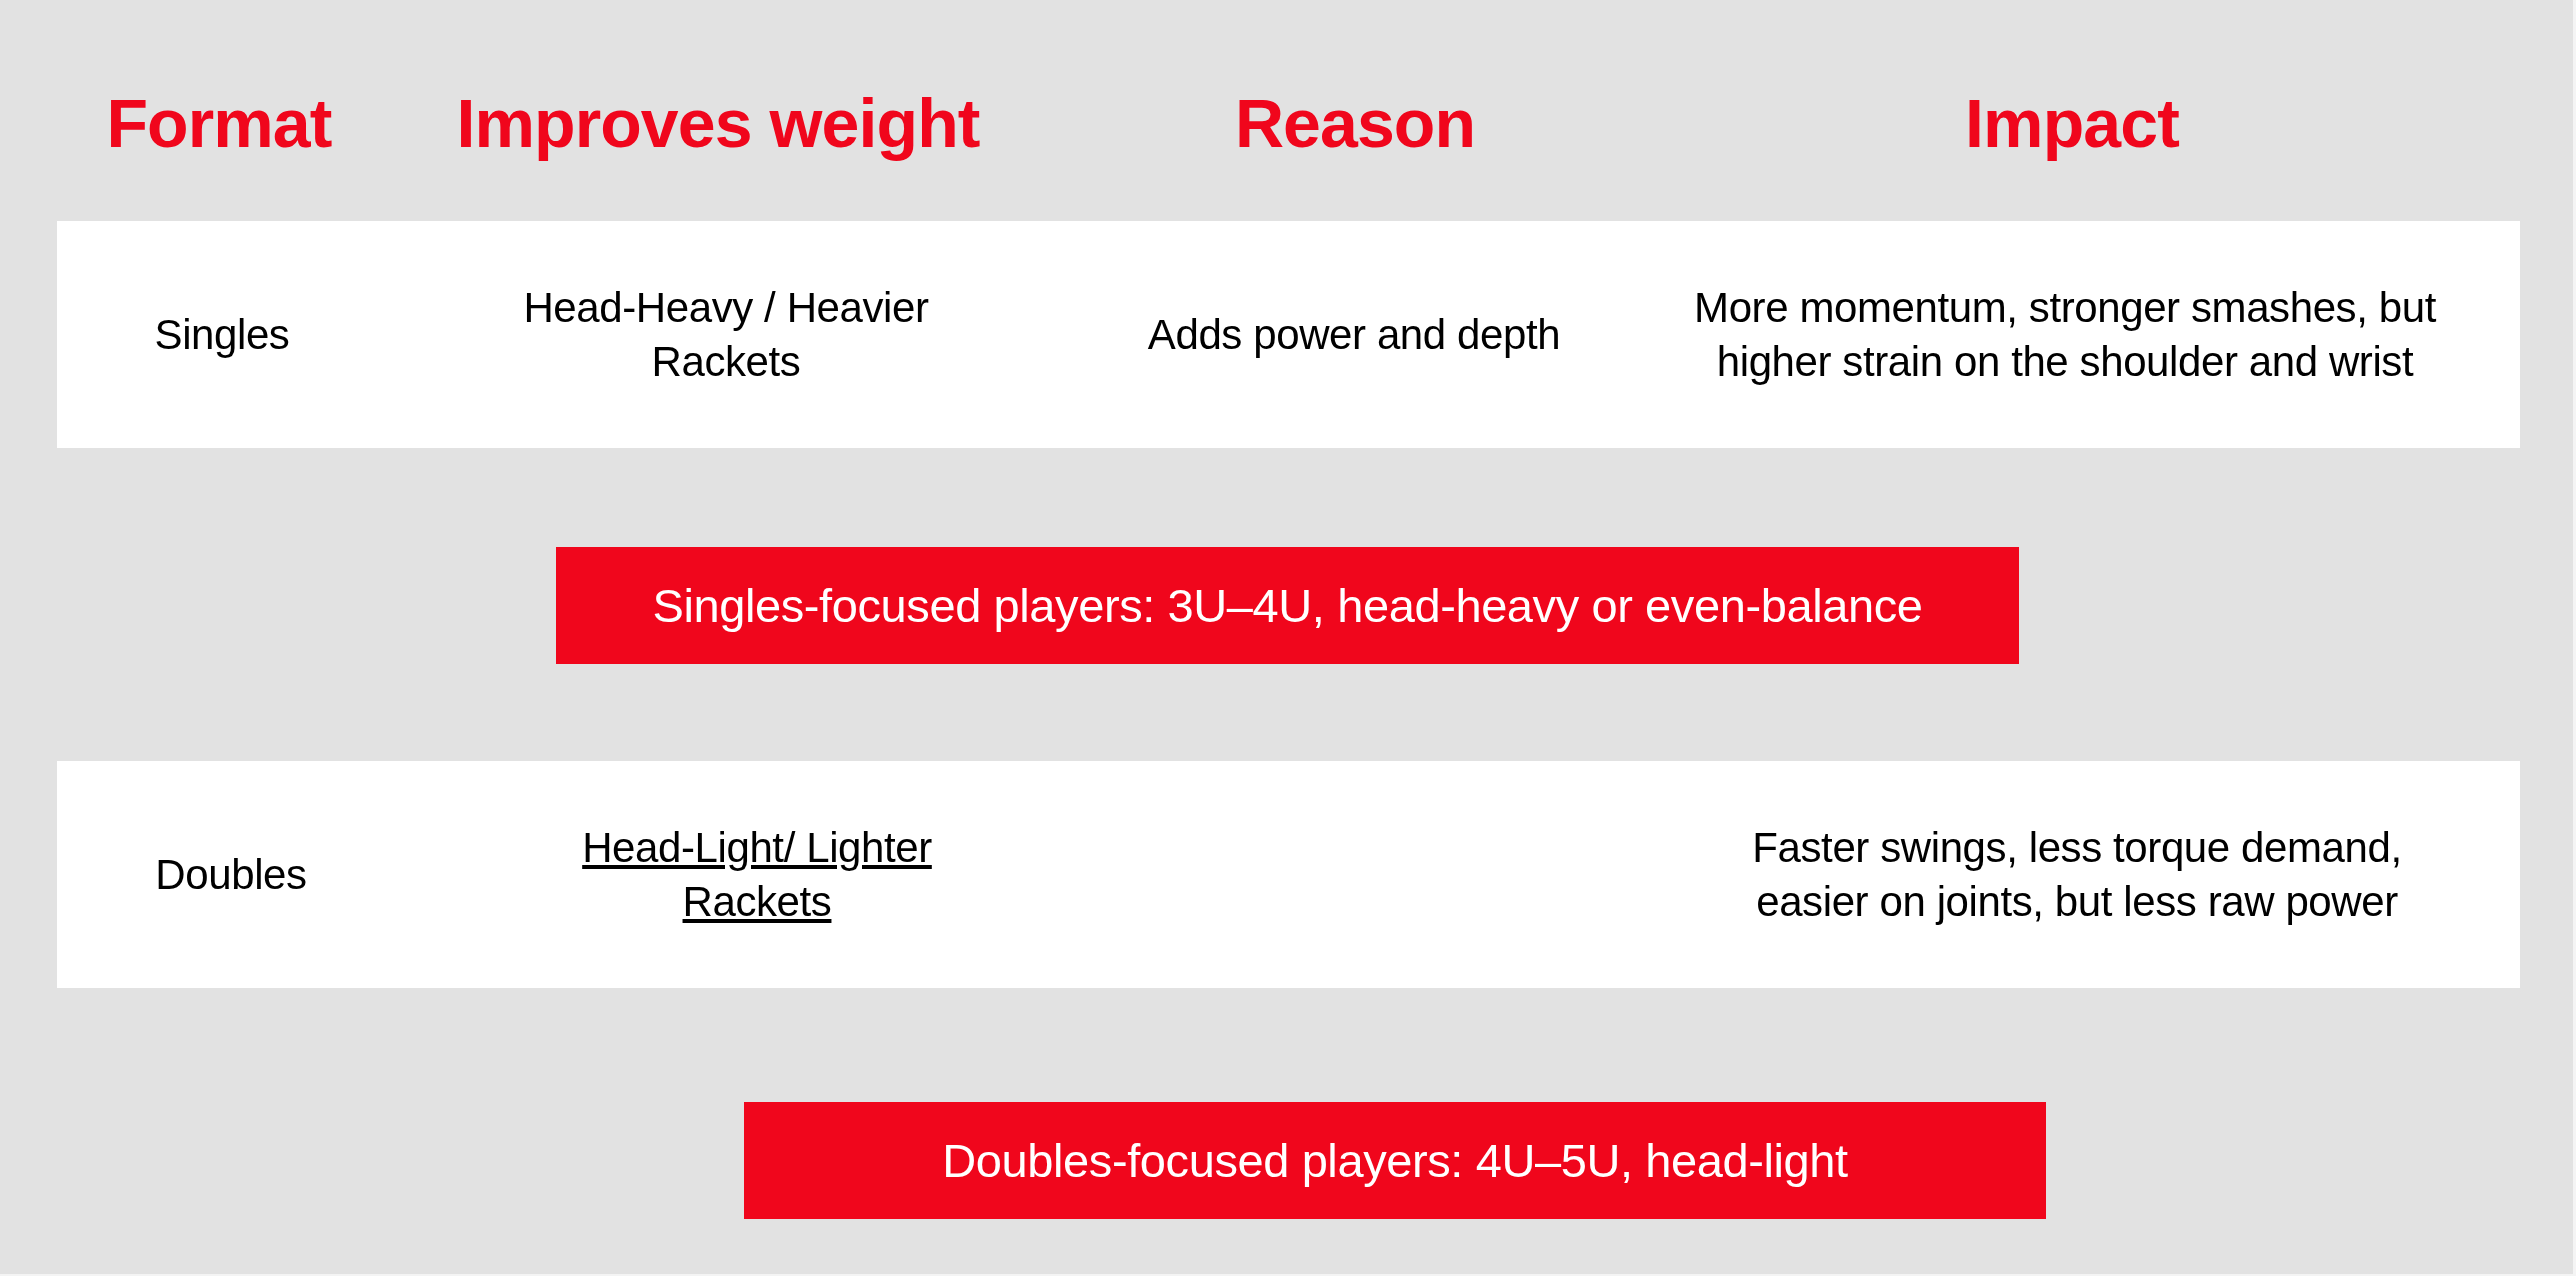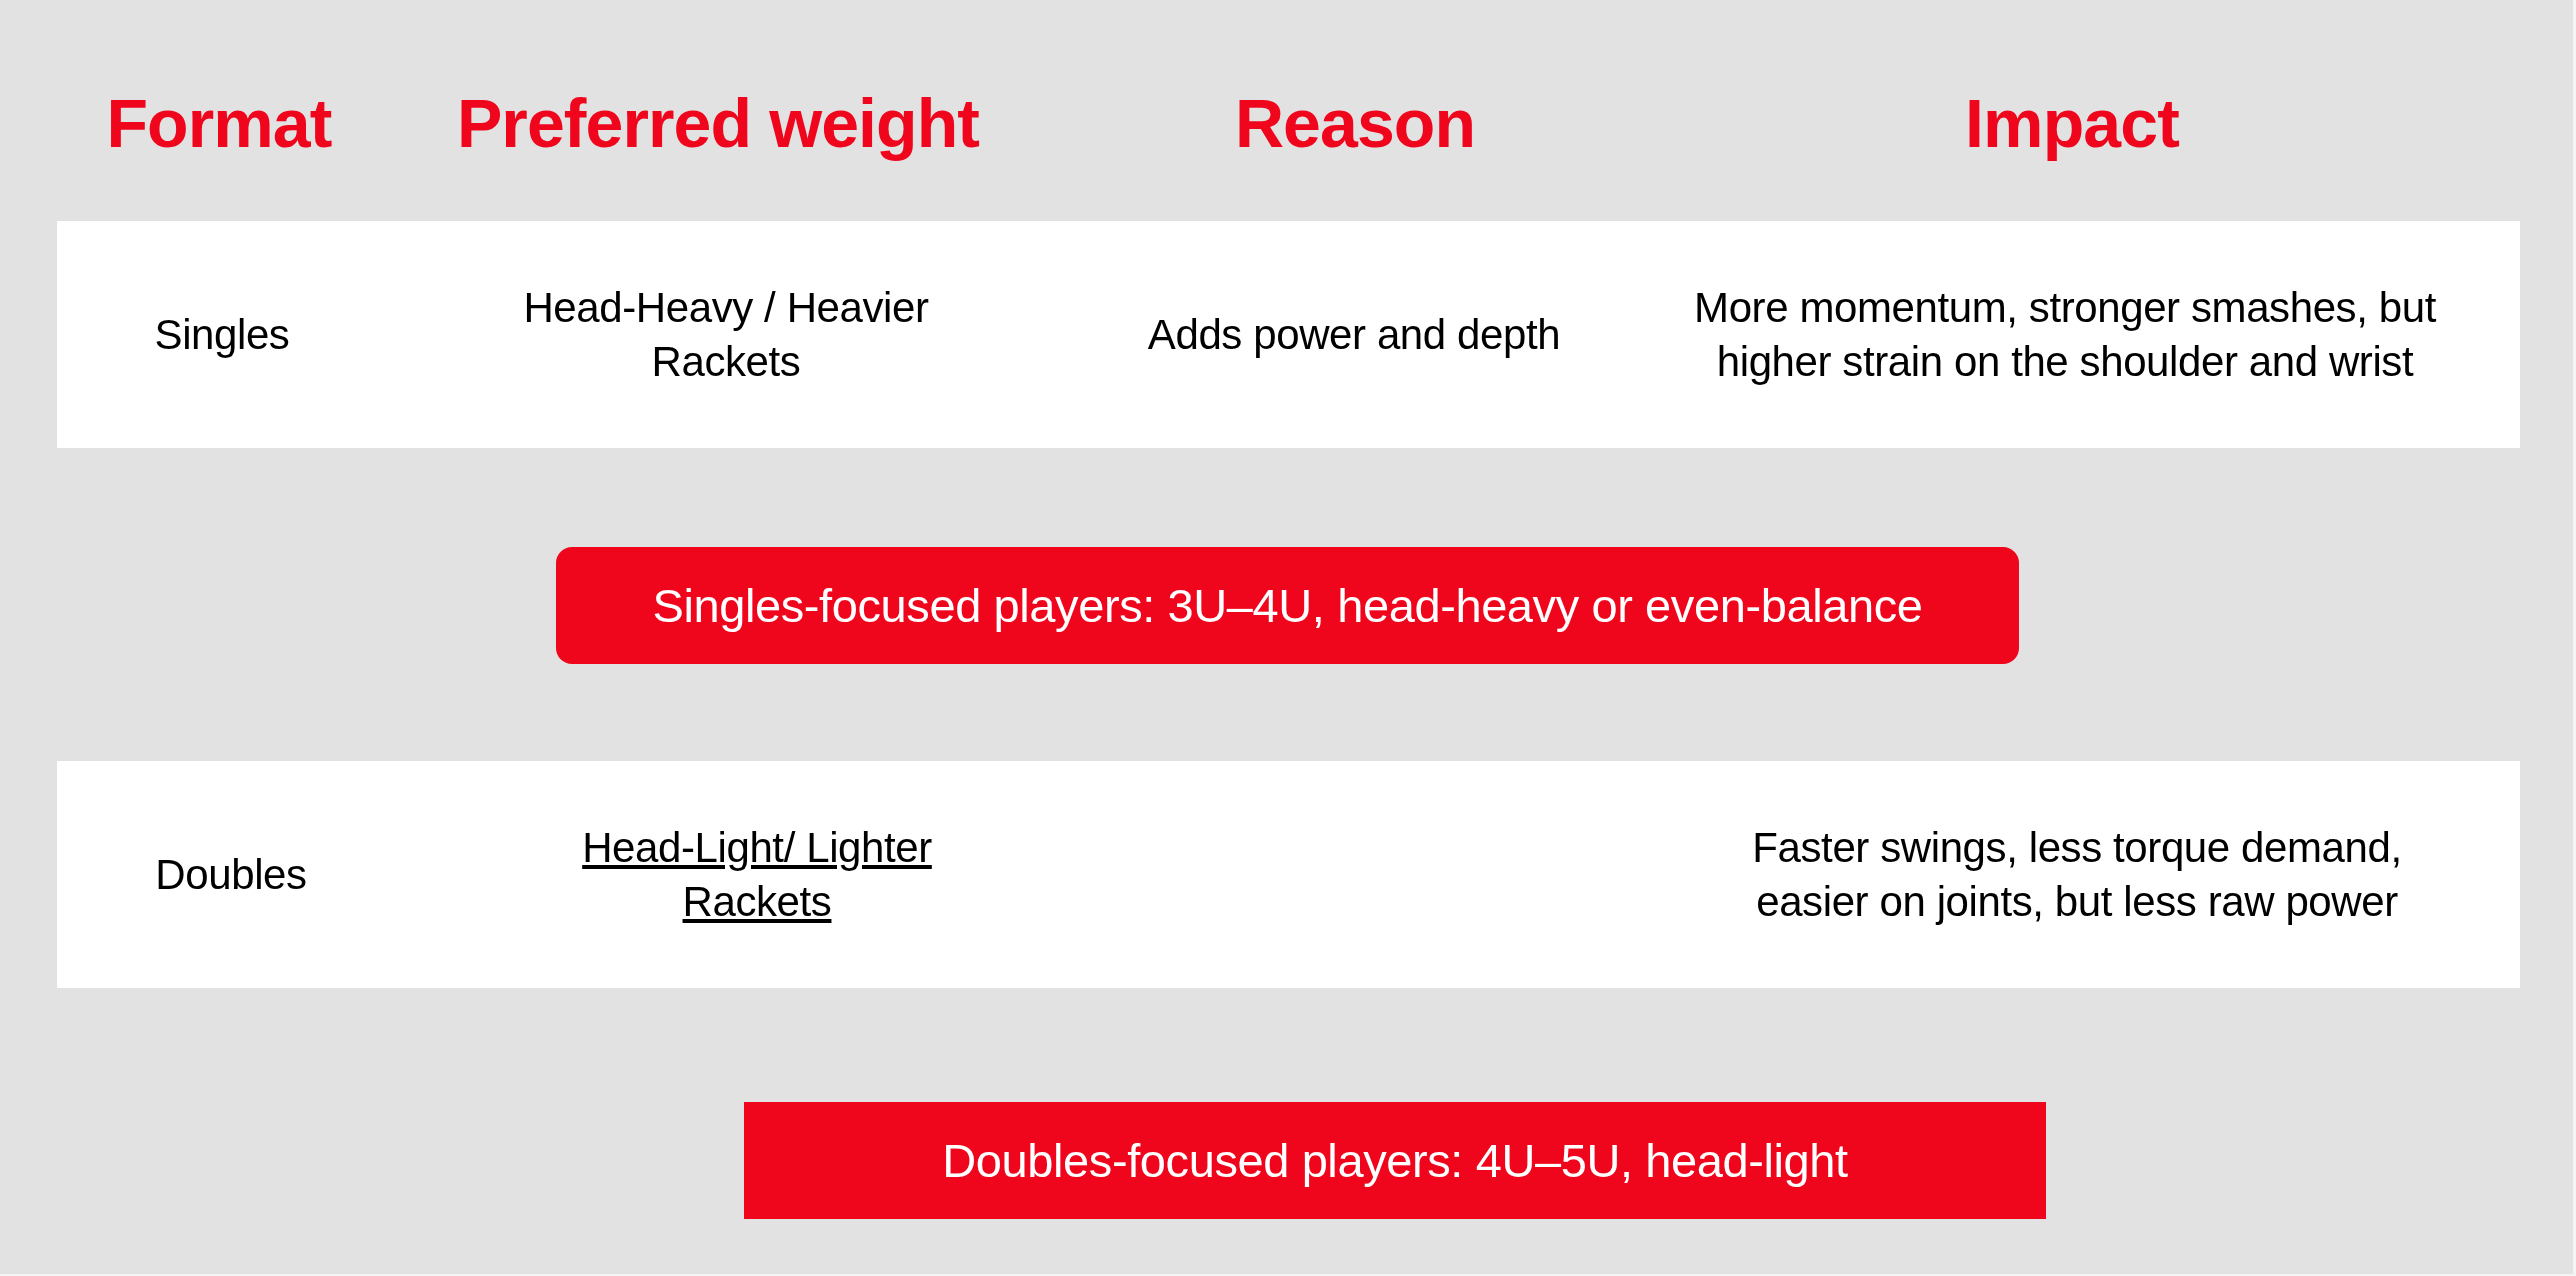--- a/index.html
+++ b/index.html
@@ -67,32 +67,32 @@
       white-space: nowrap;
       letter-spacing: -0.4px;
     }
   </style>
 </head>
 <body>
 
 <div class="canvas">
 
   <div class="header-cell" style="left:219px;">Format</div>
-  <div class="header-cell" style="left:718px;">Preferred weight</div>
+  <div class="header-cell" style="left:718px;">Improves weight</div>
   <div class="header-cell" style="left:2072px;">Impact</div>
   <div class="header-cell" style="left:1355px;">Reason</div>
 
   <div class="row" style="top:221px;">
     <div class="cell" style="left:165px; width:261px;">Singles</div>
     <div class="cell" style="left:669px; width:488px;">Head-Heavy / Heavier Rackets</div>
     <div class="cell" style="left:1297px; width:557px;">Adds power and depth</div>
     <div class="cell" style="left:2008px; width:749px;">More momentum, stronger smashes, but higher strain on the shoulder and wrist</div>
   </div>
 
-  <div class="banner" style="left:556px; top:547px; width:1463px;border-radius:16px;">Singles-focused players: 3U–4U, head-heavy or even-balance</div>
+  <div class="banner" style="left:556px; top:547px; width:1463px;">Singles-focused players: 3U–4U, head-heavy or even-balance</div>
 
   <div class="row" style="top:761px;">
     <div class="cell" style="left:174px; width:261px;">Doubles</div>
     <div class="cell" style="left:700px; width:453px;text-decoration:underline;">Head-Light/ Lighter Rackets</div>
     <div class="cell" style="left:2020px; width:714px;">Faster swings, less torque demand, easier on joints, but less raw power</div>
   </div>
 
   <div class="banner" style="left:744px; top:1086px; width:1302px;margin-top:16px;">Doubles-focused players: 4U–5U, head-light</div>
 
 </div>

